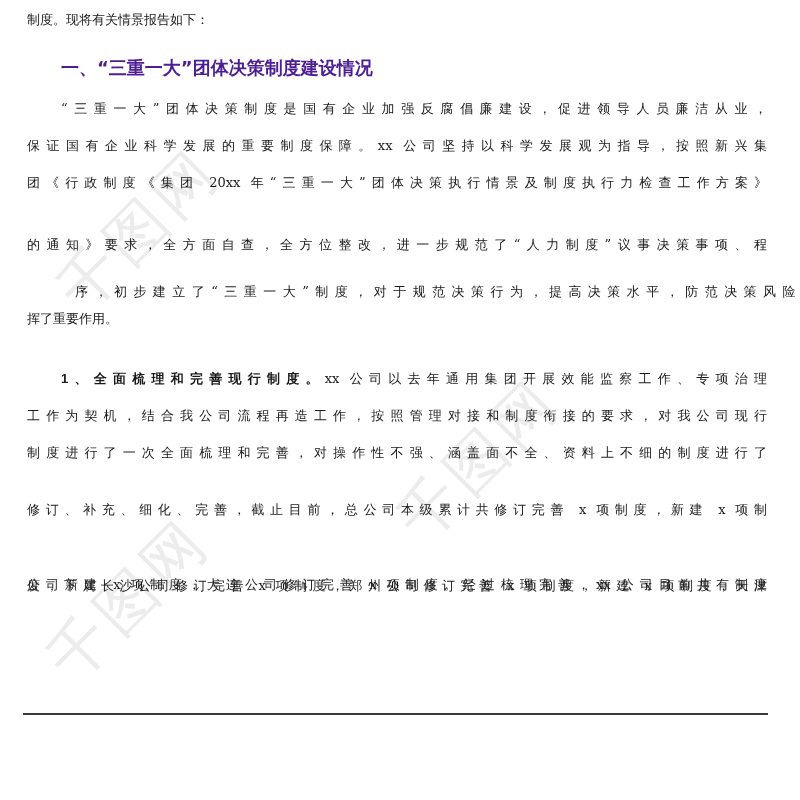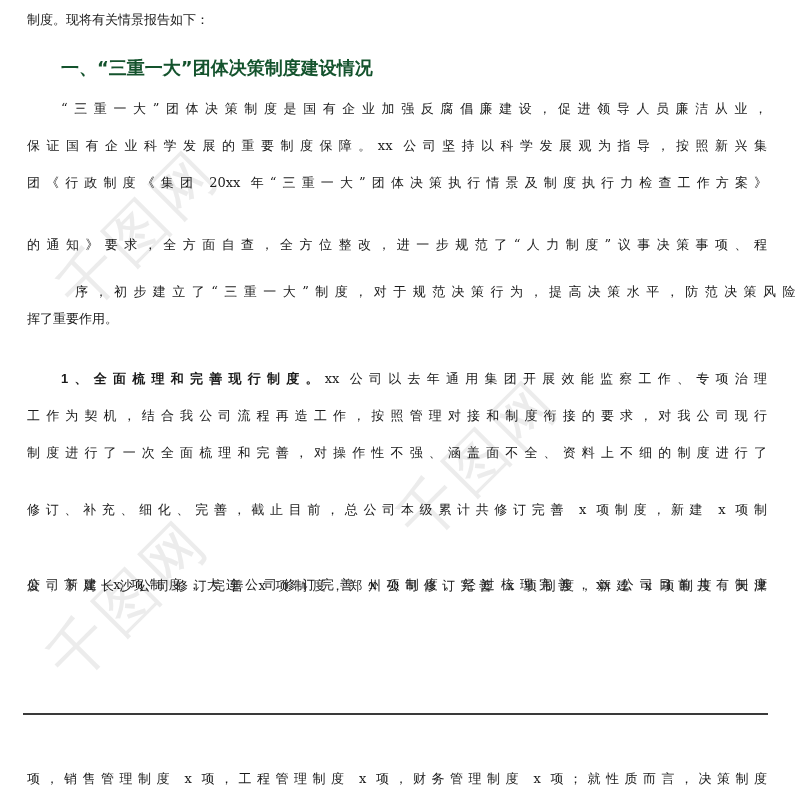--- a/index.html
+++ b/index.html
@@ -40,21 +40,21 @@
       width: 706px;
     }
     .heading {
       position: absolute;
       left: 61px;
       top: 55px;
       font-size: 18px;
       line-height: 26px;
       font-weight: bold;
       font-family: "DejaVu Sans", "Liberation Sans", sans-serif;
-      color: #14532d;
+      color: #4c1d95;
       white-space: nowrap;
     }
     .bold-lead {
       font-weight: bold;
       font-family: Liberation Sans, sans-serif;
     }
     .separator {
       position: absolute;
       left: 23px;
       top: 713px;
@@ -97,15 +97,14 @@
     <span class="bold-lead">1、全面梳理和完善现行制度。</span><span>xx 公司以去年通用集团开展效能监察工作、专项治理</span>
   </div>
   <div class="line" style="top:403px;">工作为契机，结合我公司流程再造工作，按照管理对接和制度衔接的要求，对我公司现行</div>
   <div class="line" style="top:440px;">制度进行了一次全面梳理和完善，对操作性不强、涵盖面不全、资料上不细的制度进行了</div>
   <div class="line" style="top:497px;">修订、补充、细化、完善，截止目前，总公司本级累计共修订完善 x 项制度，新建 x 项制</div>
   <div class="line" style="top:535px;margin-top:38px;">度，下属长沙公司修订完善 x 项制度，郑州公司修订完善 x 项制度，新建 x 项制度，天津</div>
   <div class="line" style="top:572px;">公司新建 x 项制度，大连公司修订完善 x 项制度。经过梳理完善，xx 公司目前共有制度</div>
 
   <div class="separator"></div>
 
-  <div class="line" style="top:766px;">项，销售管理制度 x 项，工程管理制度 x 项，财务管理制度 x 项；就性质而言，决策制度</div>
 
 </div>
 
 </body></html>

